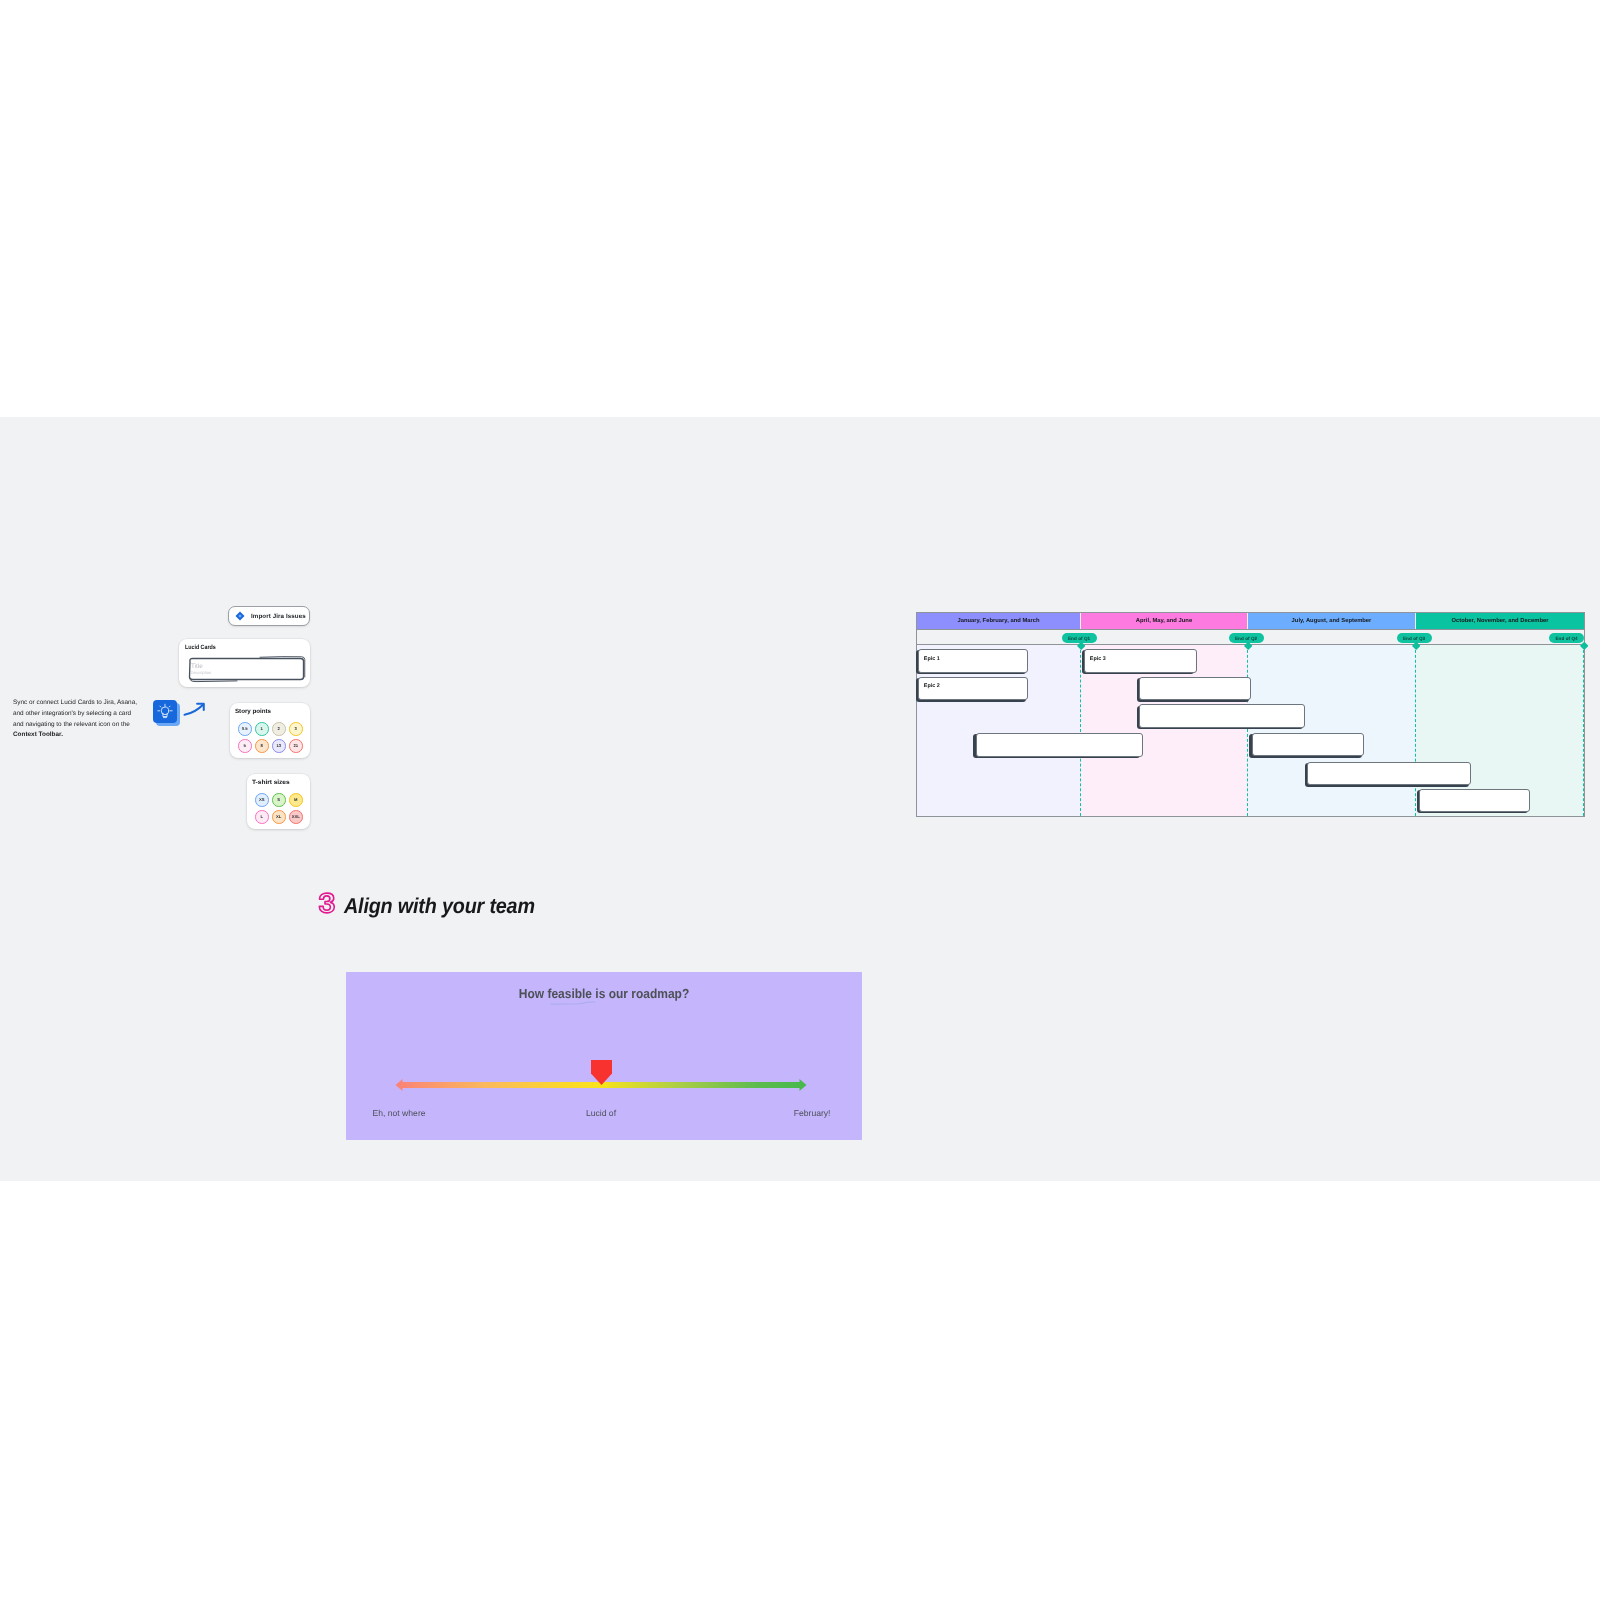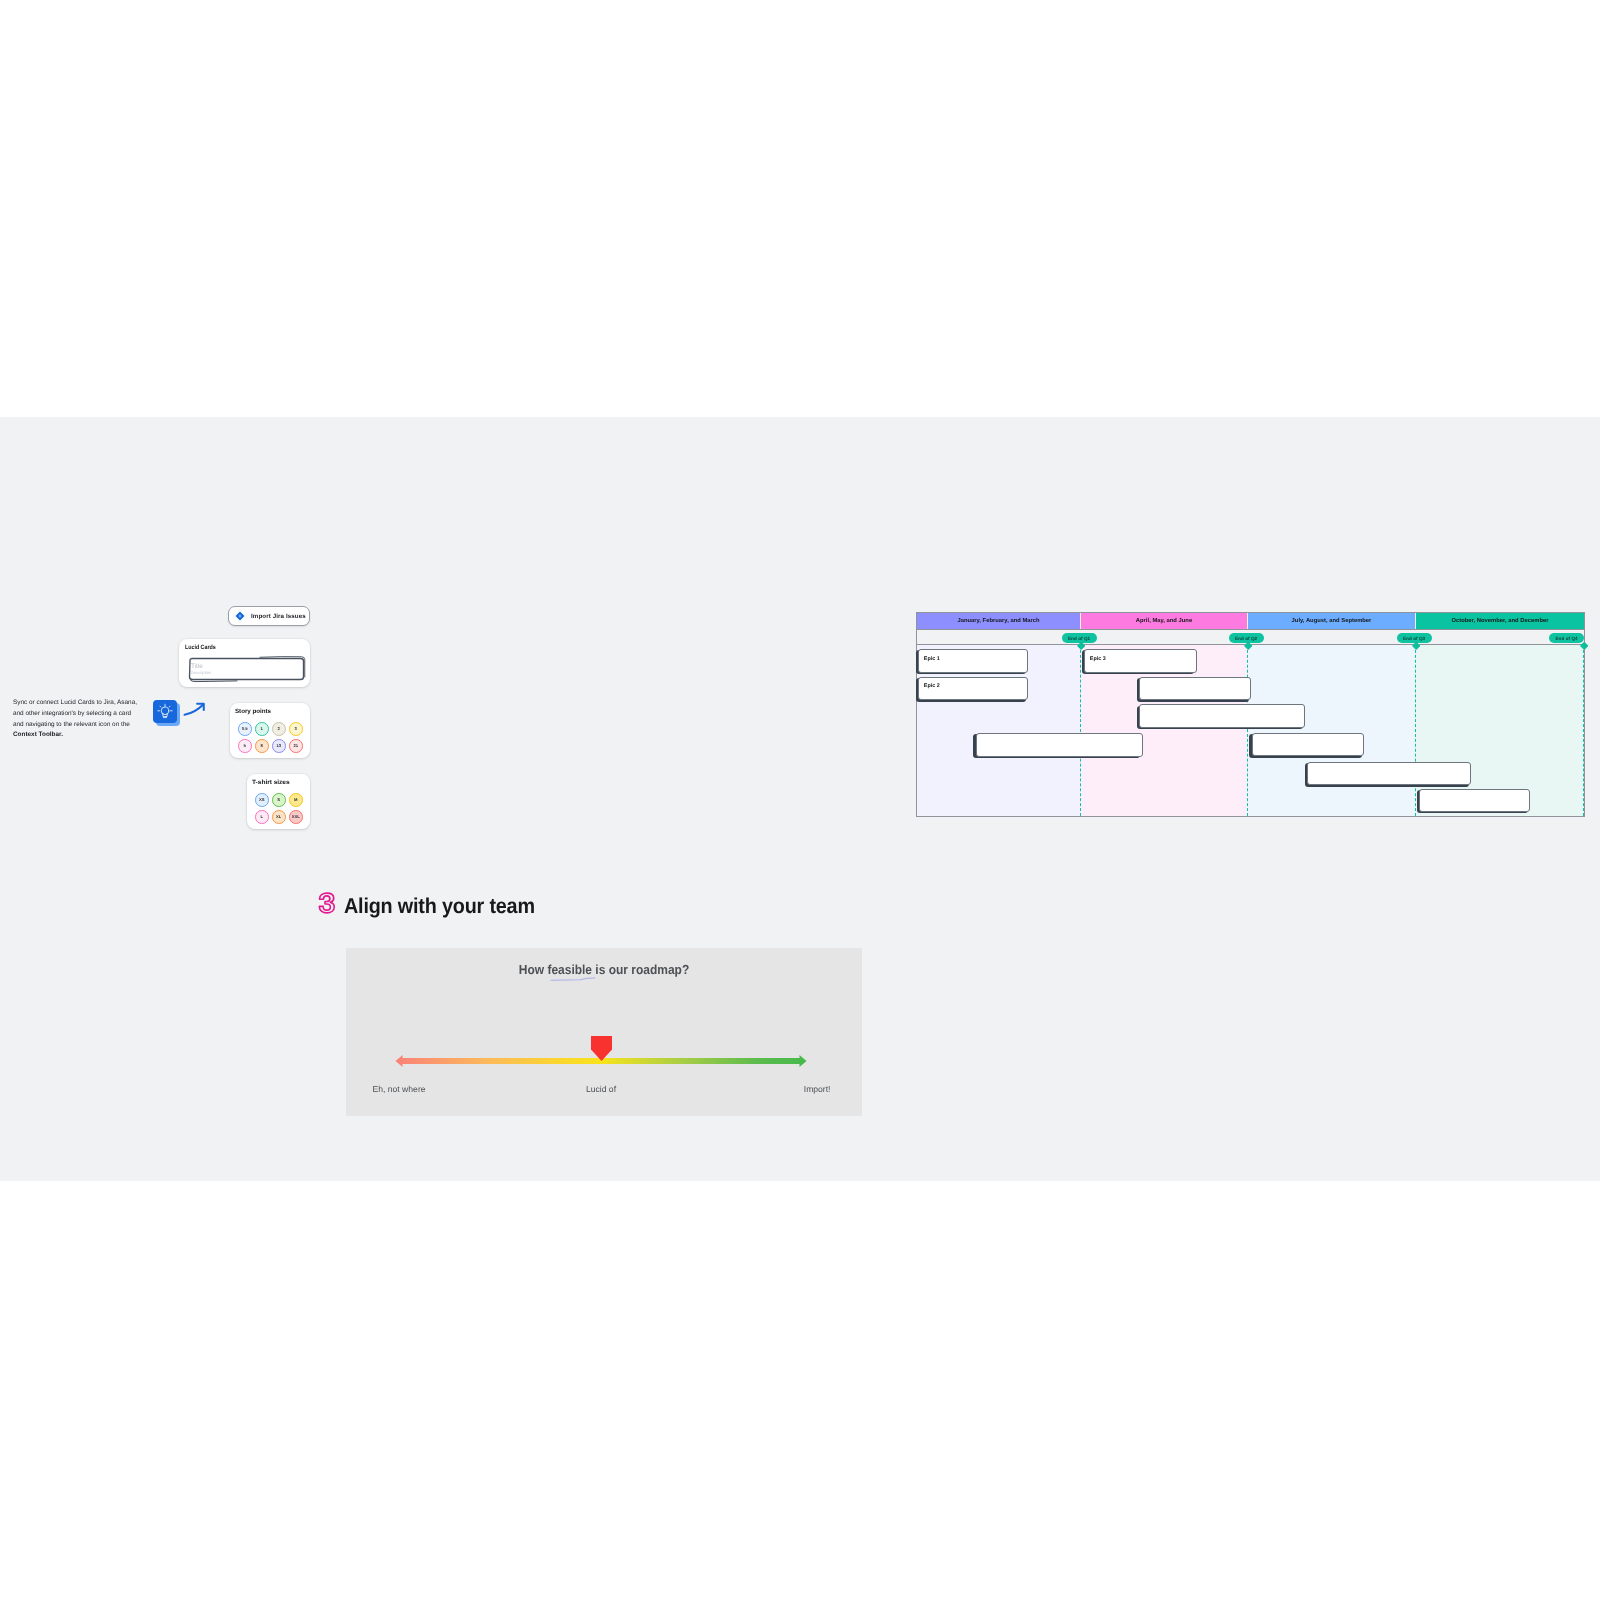--- a/index.html
+++ b/index.html
@@ -51,33 +51,33 @@
   .diamond { position:absolute; width:6.4px; height:6.4px; background:#0bbf9d; transform:rotate(45deg); border-radius:0.8px; }
 
   .barwrap { position:absolute; }
   .barshadow { position:absolute; left:-2.4px; top:1.3px; right:2.4px; bottom:-1.3px;
       border-radius:3px; background:#38424e; }
   .bar { position:absolute; left:0; top:0; right:0; bottom:0; background:#fff;
       border:0.9px solid #6d757f; border-radius:3px; }
   .bar .t { position:absolute; left:4.5px; top:6.4px; font-size:5.4px; line-height:1; font-weight:700; color:#15181b; }
 
   
-  .fcard { position:absolute; background:#e5e5e5; }
+  .fcard { position:absolute; background:#c4b5fd;margin-top:24px; }
   .fq { position:absolute; width:100%; text-align:center; font-size:13.1px; font-weight:700; color:#4d5156; transform:scaleX(0.915); }
   .flabel { position:absolute; font-size:8.6px; color:#4d5156; }
 </style>
 </head>
 <body>
 
 <div class="page">
   <div class="band"></div>
 
 
 
-  <div class="step" style="left:318px;top:888px;width:400px;height:40px;">
+  <div class="step" style="left:318px;top:888px;width:400px;height:40px;font-style:italic;">
     <div class="step-num" aria-label="3">
       <svg width="17.5" height="22" viewBox="0 0 34 42" style="display:block">
         <path d="M3 12.6 C3 6.1 8.9 1.8 17.1 1.8 C25.2 1.8 30.6 5.7 30.6 11.6 C30.6 15.6 28.1 18.5 24 19.8
                  C28.9 21 31.6 24.2 31.6 28.8 C31.6 35.4 25.8 40.2 17.2 40.2 C8.6 40.2 2.6 35.4 2.6 28.4
                  L2.6 27.6 L10.1 27.6 L10.1 28.2 C10.1 32.1 13 34.8 17.2 34.8 C21.3 34.8 24 32.4 24 28.8
                  C24 25.1 21.3 22.9 16.8 22.9 L13.6 22.9 L13.6 18 L16.6 18 C20.6 18 23.1 15.9 23.1 12.5
                  C23.1 9.3 20.7 7.2 17 7.2 C13.3 7.2 10.7 9.5 10.7 13 L10.7 13.6 L3 13.6 Z" fill="none" stroke="#e2198f" stroke-width="3.1" stroke-linejoin="round"></path>
       </svg>
     </div>
     <div class="step-title" style="left:26px;top:5.5px;transform:scaleX(0.92);">Align with your team</div>
@@ -258,15 +258,15 @@
           <stop offset="1" stop-color="#46b94b"></stop>
         </linearGradient>
       </defs>
       <path d="M3 14 L17 2 L17 8 L811 8 L811 2 L825 14 L811 26 L811 20 L17 20 L17 26 Z" fill="url(#scaleGrad)"></path>
     </svg>
     <svg style="position:absolute;left:240px;top:86px;" width="32" height="28" viewBox="0 0 32 28">
       <path d="M5 2 L26 2 L26 15.5 L15.5 27 L5 15.5 Z" fill="#f8322f"></path>
     </svg>
     <div class="flabel" style="left:26.5px;top:136px;">Eh, not where</div>
     <div class="flabel" style="left:-3px;top:136px;width:100%;text-align:center;">Lucid of</div>
-    <div class="flabel" style="right:31.5px;top:136px;">Import!</div>
+    <div class="flabel" style="right:31.5px;top:136px;">February!</div>
   </div>
 </div>
 
 </body></html>

